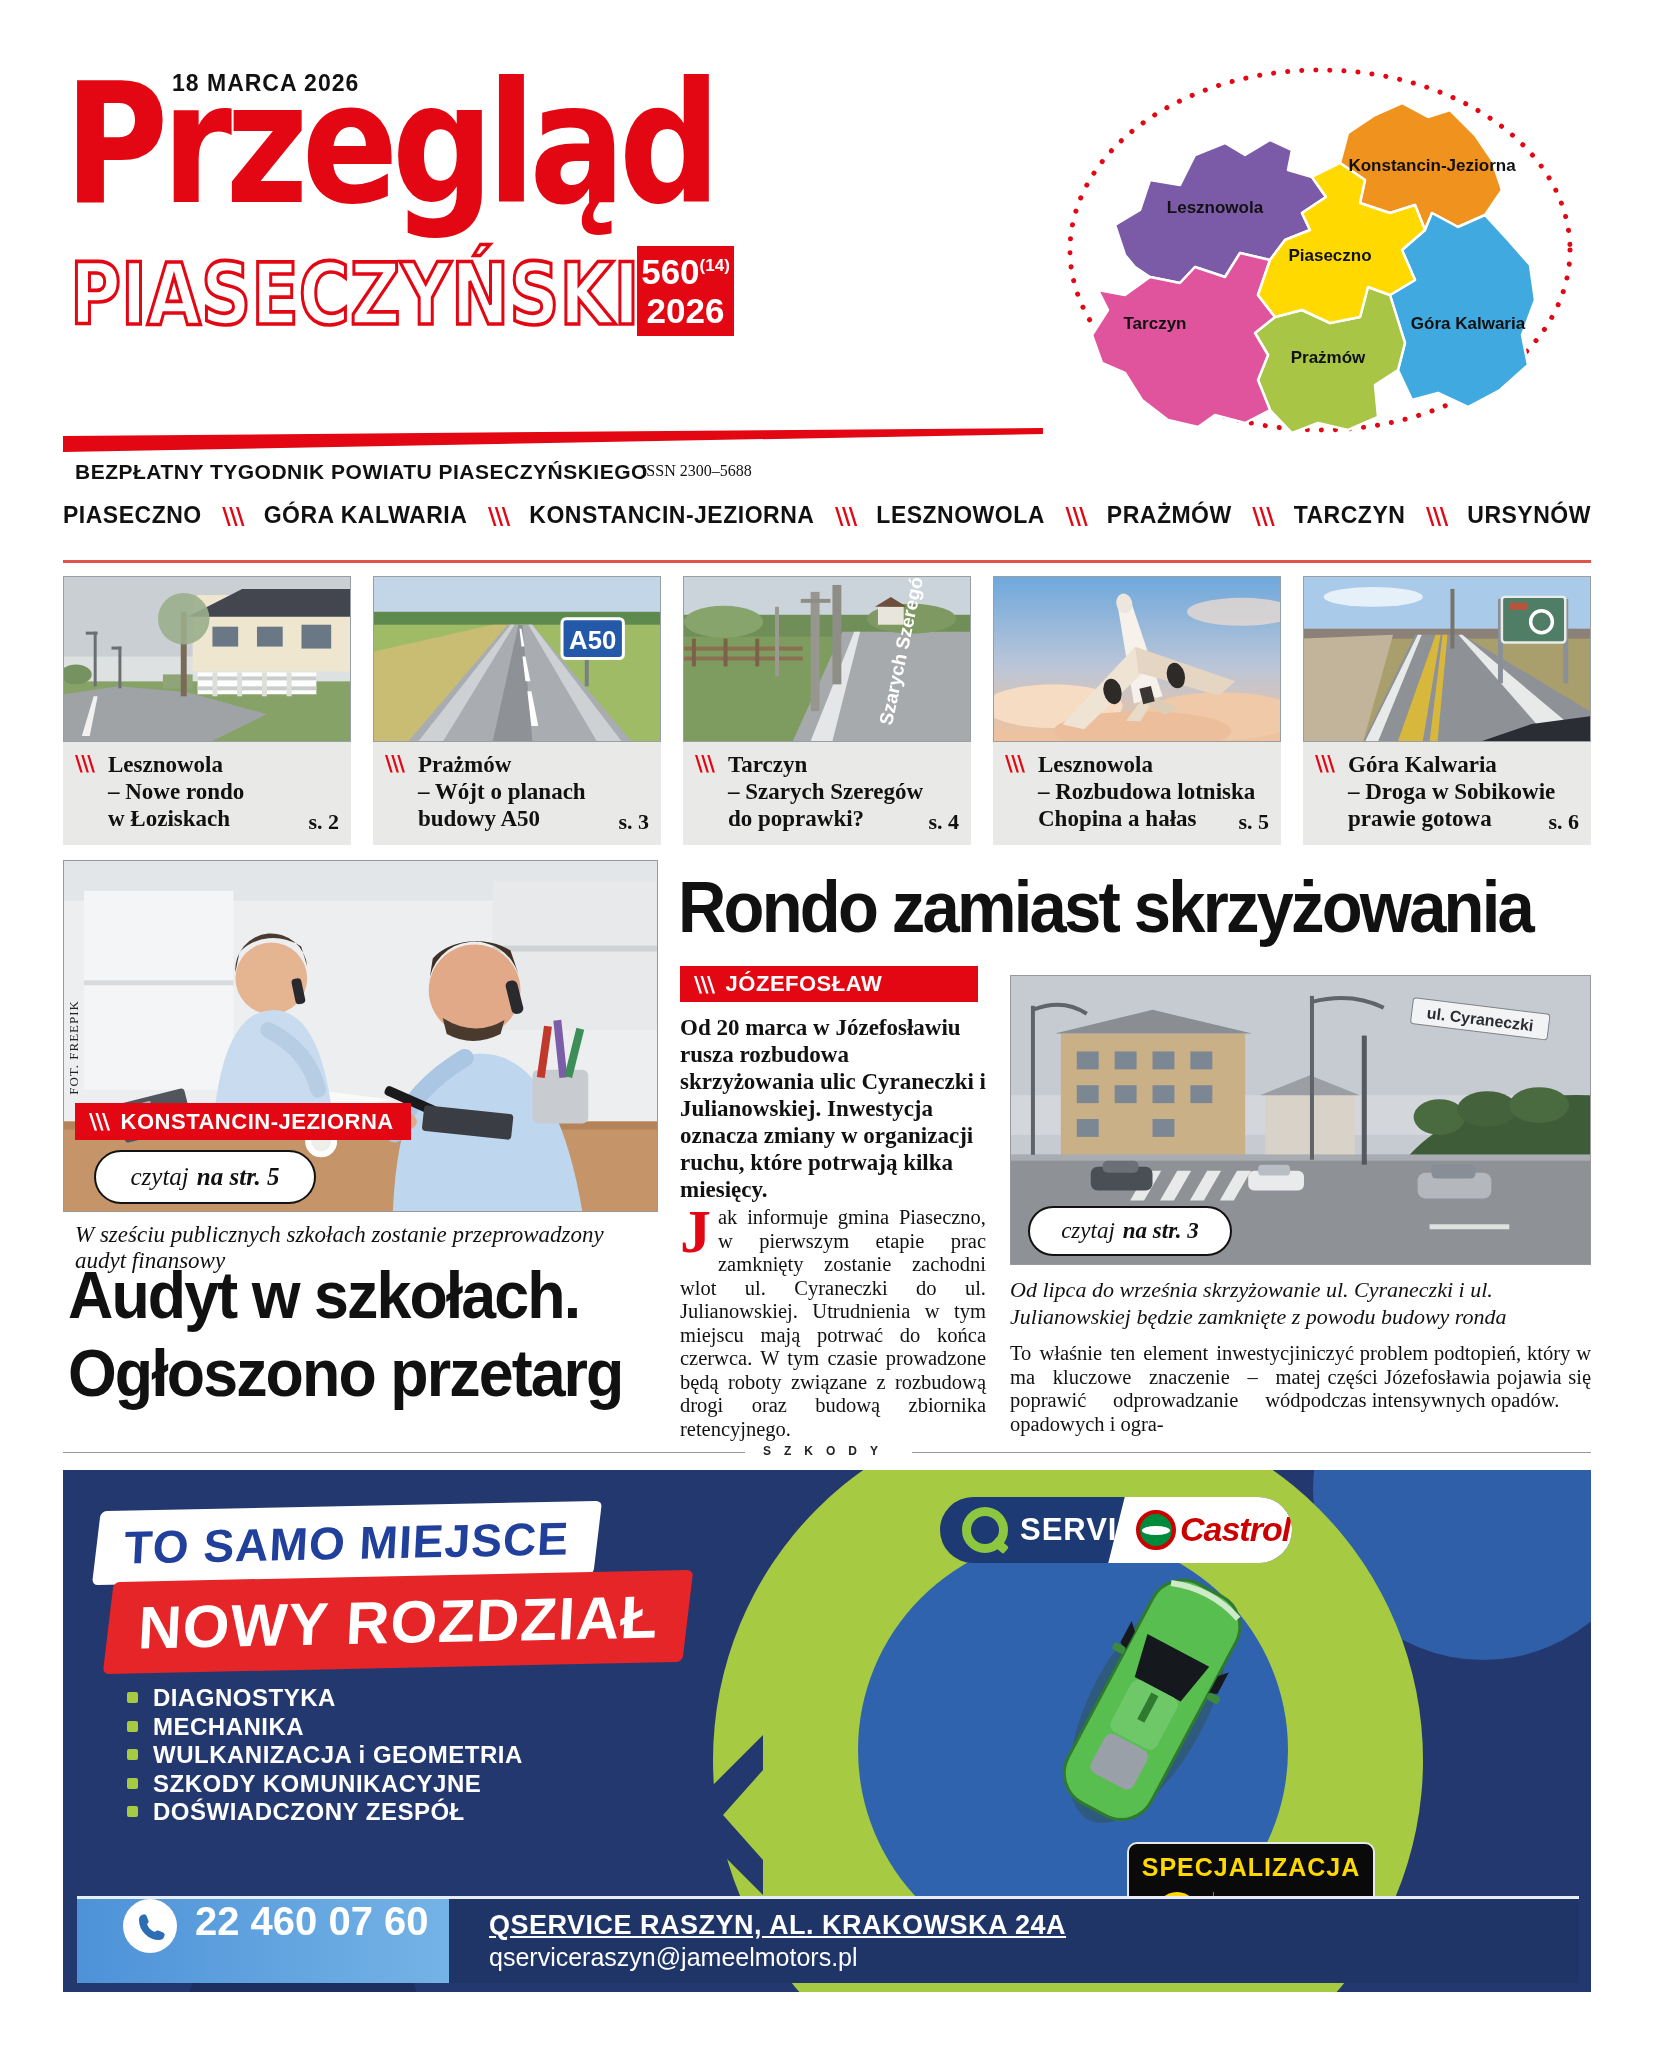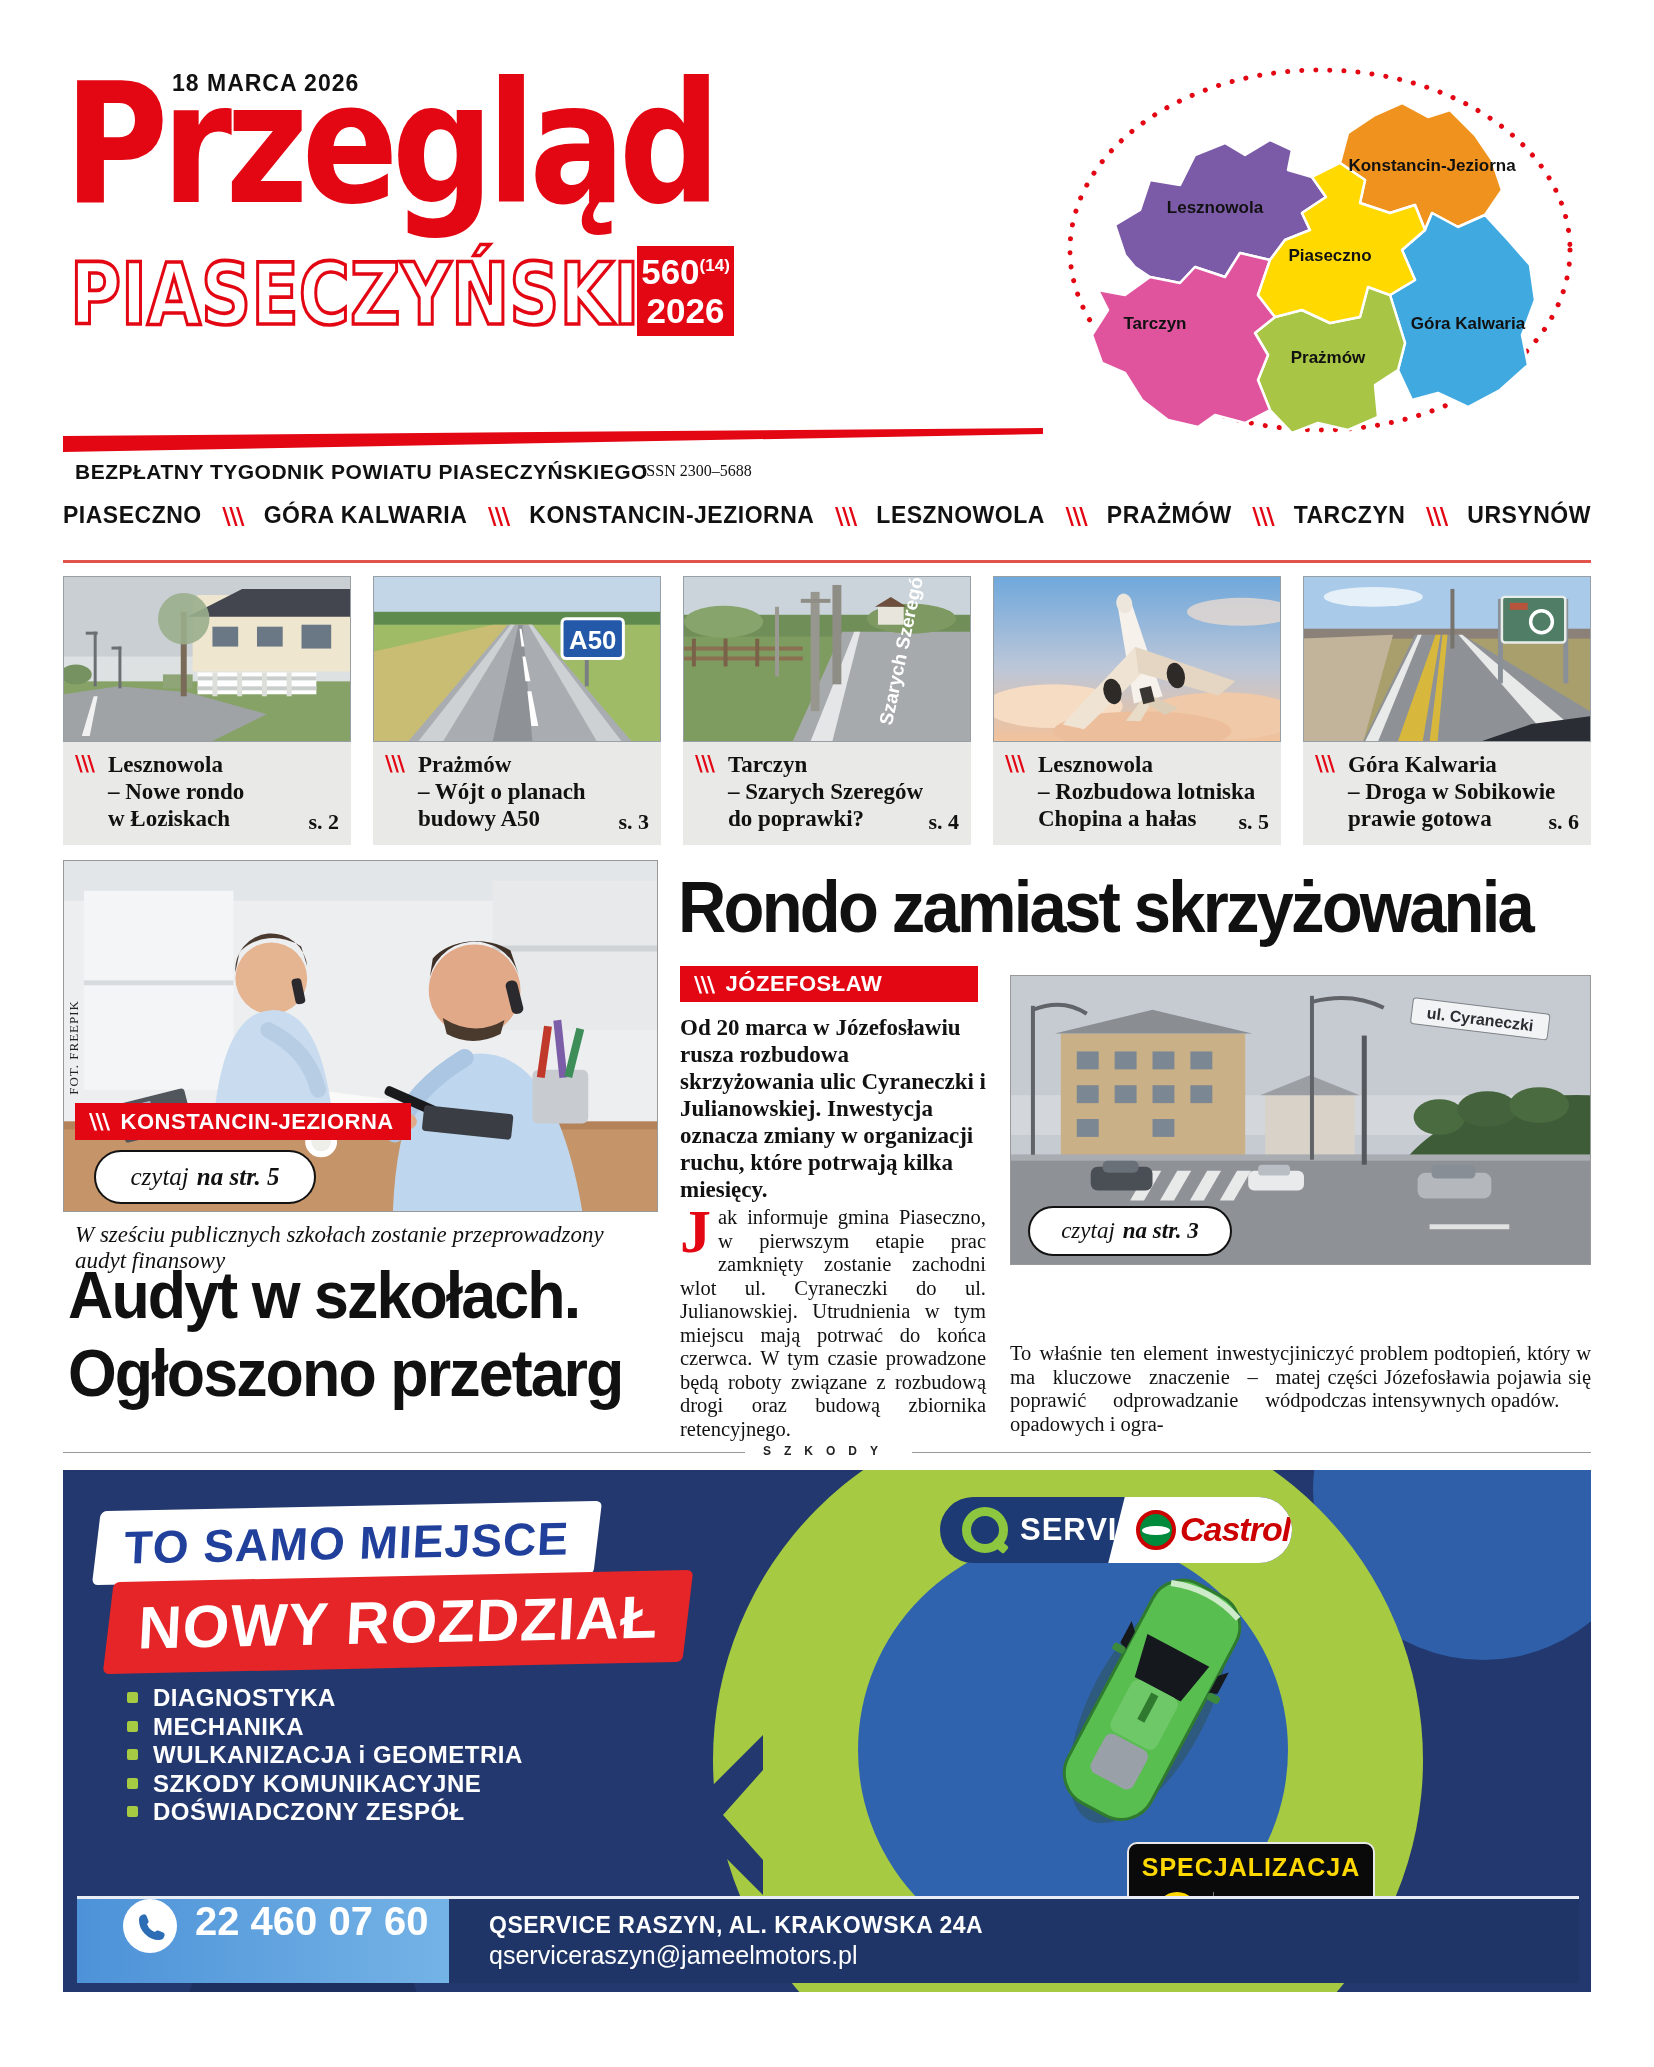--- a/index.html
+++ b/index.html
@@ -120,21 +120,21 @@
 
   .adbar{position:absolute;left:14px;top:426px;width:1502px;height:84px;display:flex;
          border-top:3px solid #E8EDF5;box-sizing:content-box;}
   .adbar-l{width:372px;background:linear-gradient(90deg,#4D92D8,#74B3E6);display:flex;
            align-items:flex-start;gap:18px;padding-left:46px;box-sizing:border-box;flex:none;}
   .ph-circle{width:54px;height:54px;border-radius:50%;background:#fff;display:flex;
              align-items:center;justify-content:center;flex:none;}
   .adbar-l .num{color:#fff;font-weight:bold;font-size:40px;white-space:nowrap;}
   .adbar-r{flex:1;background:#1F3567;display:flex;flex-direction:column;justify-content:center;
            padding-left:40px;}
-  .adbar-r .addr{color:#fff;font-weight:bold;font-size:23px;letter-spacing:.5px;}
+  .adbar-r .addr{color:#fff;font-weight:bold;font-size:27px;letter-spacing:.5px;text-decoration:underline;}
   .adbar-r .mail{color:#fff;font-size:25px;margin-top:2px;}
 </style>
 </head>
 <body>
 
 <div class="page">
 
   <div class="abs date">18 MARCA 2026</div>
   <div class="abs logo1">Przegląd</div>
   <div class="abs logo2">PIASECZYŃSKI</div>
@@ -460,20 +460,21 @@
       <g transform="rotate(7 470 42)">
         <rect x="402" y="30" width="138" height="26" rx="3" fill="#F2F3F4" stroke="#7E8287"></rect>
         <text x="471" y="49" text-anchor="middle" font-size="16" font-weight="bold" fill="#2A2D31">ul. Cyraneczki</text>
       </g>
     </svg>
   </div>
   <div class="abs pill" style="left:1028px;top:1206px;width:200px;height:46px;font-size:23px;">
     <span>czytaj</span>
     <span class="b">na str. 3</span>
   </div>
+  <div class="abs capt" style="left:1010px;top:1276px;width:581px;font-size:22px;line-height:27px;">Od lipca do września skrzyżowanie ul. Cyraneczki i ul. Julianowskiej będzie zamknięte z powodu budowy ronda</div>
   <div class="abs cols">
     <div>To właśnie ten element inwestycji ma kluczowe znaczenie – ma poprawić odprowadzanie wód opadowych i ogra-</div>
     <div>niczyć problem podtopień, który w tej części Józefosławia pojawia się podczas intensywnych opadów.</div>
   </div>
 
   <div class="abs rk-line" style="left:63px;width:682px;"></div>
   <div class="abs rk-line" style="left:912px;width:679px;"></div>
   <div class="abs rk-text">SZKODY</div>
 
   <div class="abs ad">

